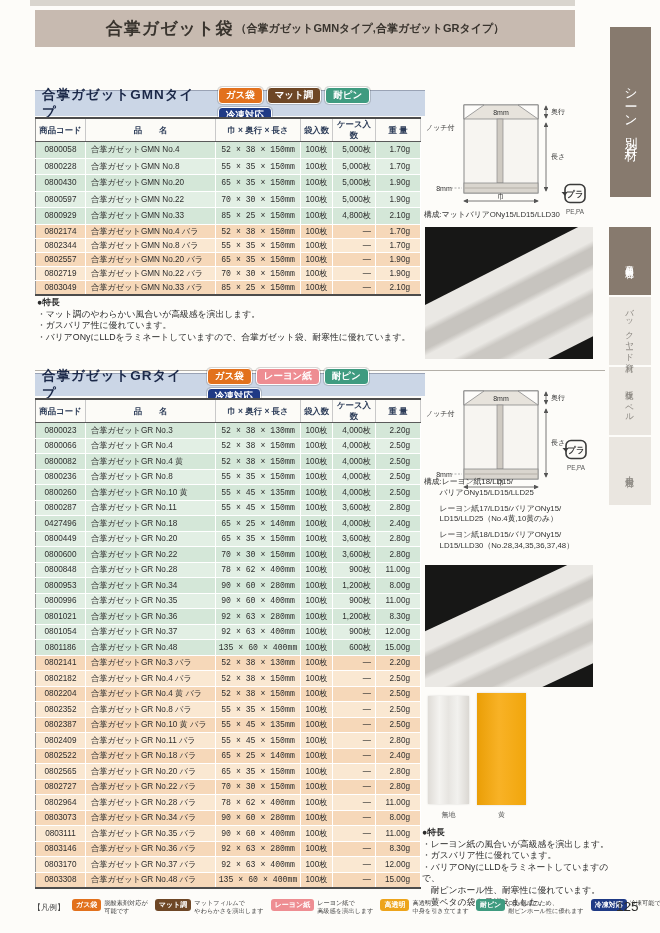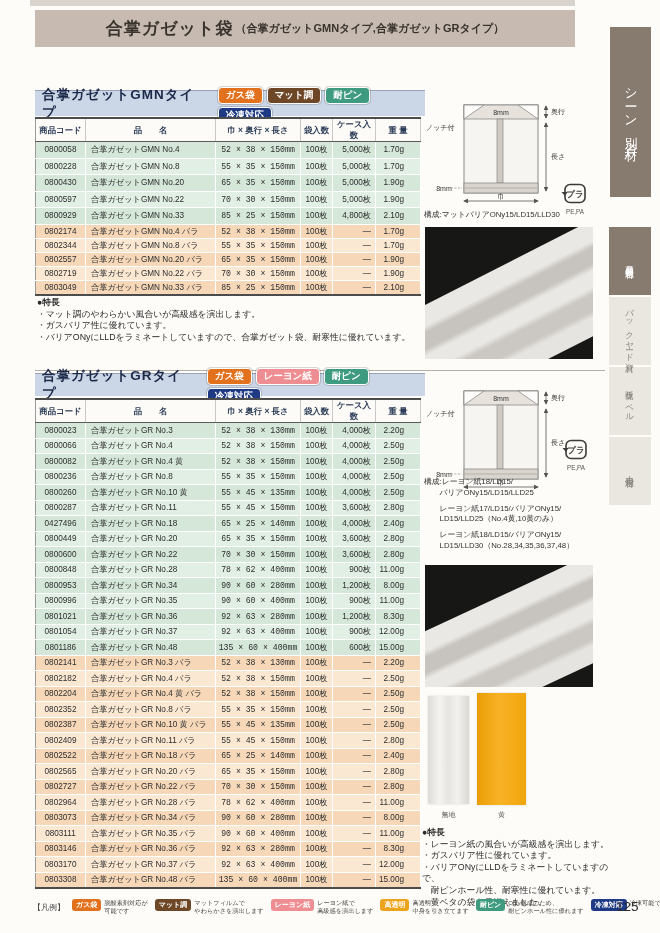--- a/index.html
+++ b/index.html
@@ -41,21 +41,21 @@
              font-size:8.2px;color:#2e2e2e;}
   table.spec th{font-size:8.4px;font-weight:bold;color:#2c3c58;background:#fcfbf7;
                 border-bottom:1.5px solid #5a5a5a;border-right:1px solid #c9c9c9;
                 height:17px;padding:0;text-align:center;font-weight:600;}
   table.spec td{border-right:1px solid #fff;border-bottom:1px solid #fff;padding:0;vertical-align:middle;}
   table.spec td:nth-child(1){text-align:center;}
   table.spec td:nth-child(2){text-align:left;padding-left:5px;}
   table.spec td:nth-child(3){text-align:center;font-family:Liberation Mono, monospace;}
   table.spec td:nth-child(4){text-align:center;}
   table.spec td:nth-child(5){text-align:right;padding-right:4px;}
-  table.spec td:nth-child(6){text-align:right;padding-right:16px;}
+  table.spec td:nth-child(6){text-align:right;padding-right:10px;}
   tr.g td{background:#d4e7d8;}  tr.g.alt td{background:#e2efe4;}
   tr.p td{background:#f6d8b9;}  tr.p.alt td{background:#fae8d2;}
   #gmn-table tr.g td{height:15.5px;}  #gmn-table tr.p td{height:13.2px;}
   #gr-table tr td{height:14.5px;}
 
   
   .features{font-size:8.8px;line-height:11.6px;color:#2b2b2b;}
   .features .tline:first-child{font-weight:bold;}
   .comp{font-size:7.8px;line-height:10.8px;color:#333;}
   .comp .tline.empty{height:5px;}

